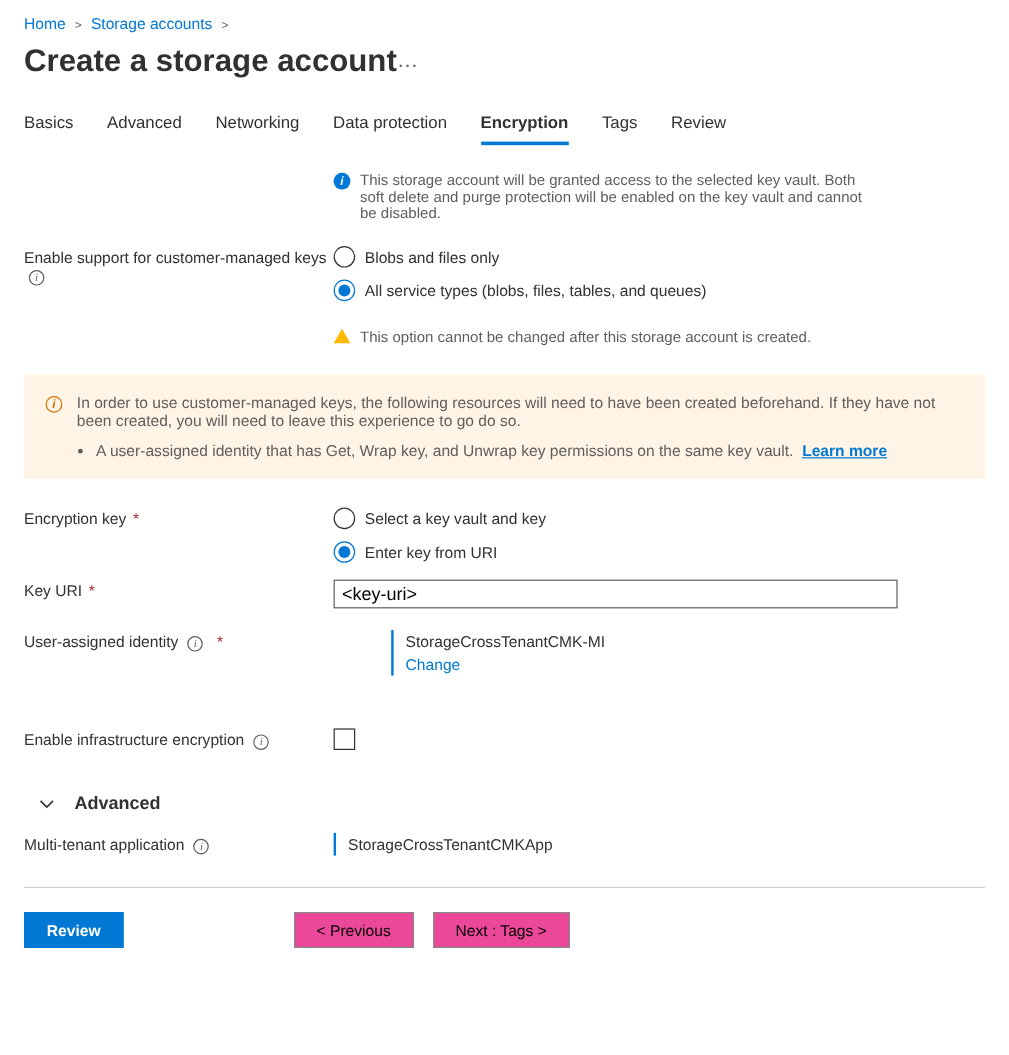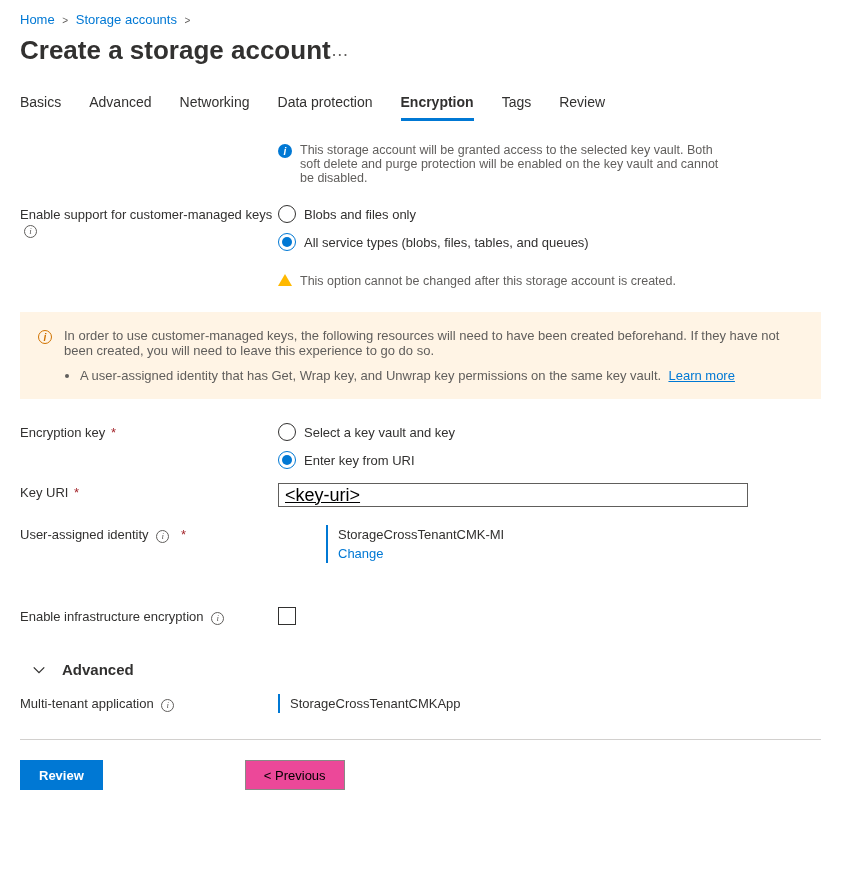--- a/index.html
+++ b/index.html
@@ -47,24 +47,24 @@
   }
   .notice-box {
     background: #fff4e5; padding: 16px 18px; margin-bottom: 24px; font-size: 13px; color: #605e5c;
   }
   .notice-box .top { display: flex; gap: 12px; align-items: flex-start; }
   .notice-info-icon {
     width: 14px; height: 14px; border: 1px solid #d07200; border-radius: 50%; color: #d07200;
     display: flex; align-items: center; justify-content: center; font-size: 10px; font-style: italic; font-weight: bold; flex-shrink: 0; margin-top: 2px;
   }
   .notice-box ul { margin: 10px 0 0 26px; padding-left: 16px; }
-  .notice-box a { color: #0078d4; text-decoration: underline; }
+  .notice-box a { color: #0078d4; text-decoration: underline; font-weight: bold; }
   .req { color: #a4262c; margin-left: 2px; }
   .text-input {
-    width: 470px; height: 24px; border: 1px solid #605e5c; padding: 10px 6px; font-size: 18px; font-family: inherit; text-decoration: underline;
+    width: 470px; height: 24px; border: 1px solid #605e5c; padding: 10px 6px; font-size: 15px; font-family: inherit;
   }
   .readonly-block { border-left: 2px solid #0078d4; padding: 2px 0 2px 10px; }
   .readonly-block .link { color: #0078d4; cursor: pointer; margin-top: 4px; }
   .checkbox {
     width: 18px; height: 18px; border: 1px solid #323130; cursor: pointer;
   }
   .section-header { display: flex; align-items: center; gap: 16px; margin: 36px 0 16px 12px; }
   .section-title { font-size: 15px; font-weight: 600; }
   .footer {
     position: relative; display: flex; align-items: center; gap: 16px;
@@ -219,13 +219,14 @@
     </div>
   </div>
 </div>
 
 <div class="divider-line"></div>
 
 <div class="footer">
   <button class="btn primary">Review</button>
   <div class="btn-gap"></div>
   <button class="btn">&lt; Previous</button>
+  <button class="btn">Next : Tags &gt;</button>
 </div>
 
 </body></html>

